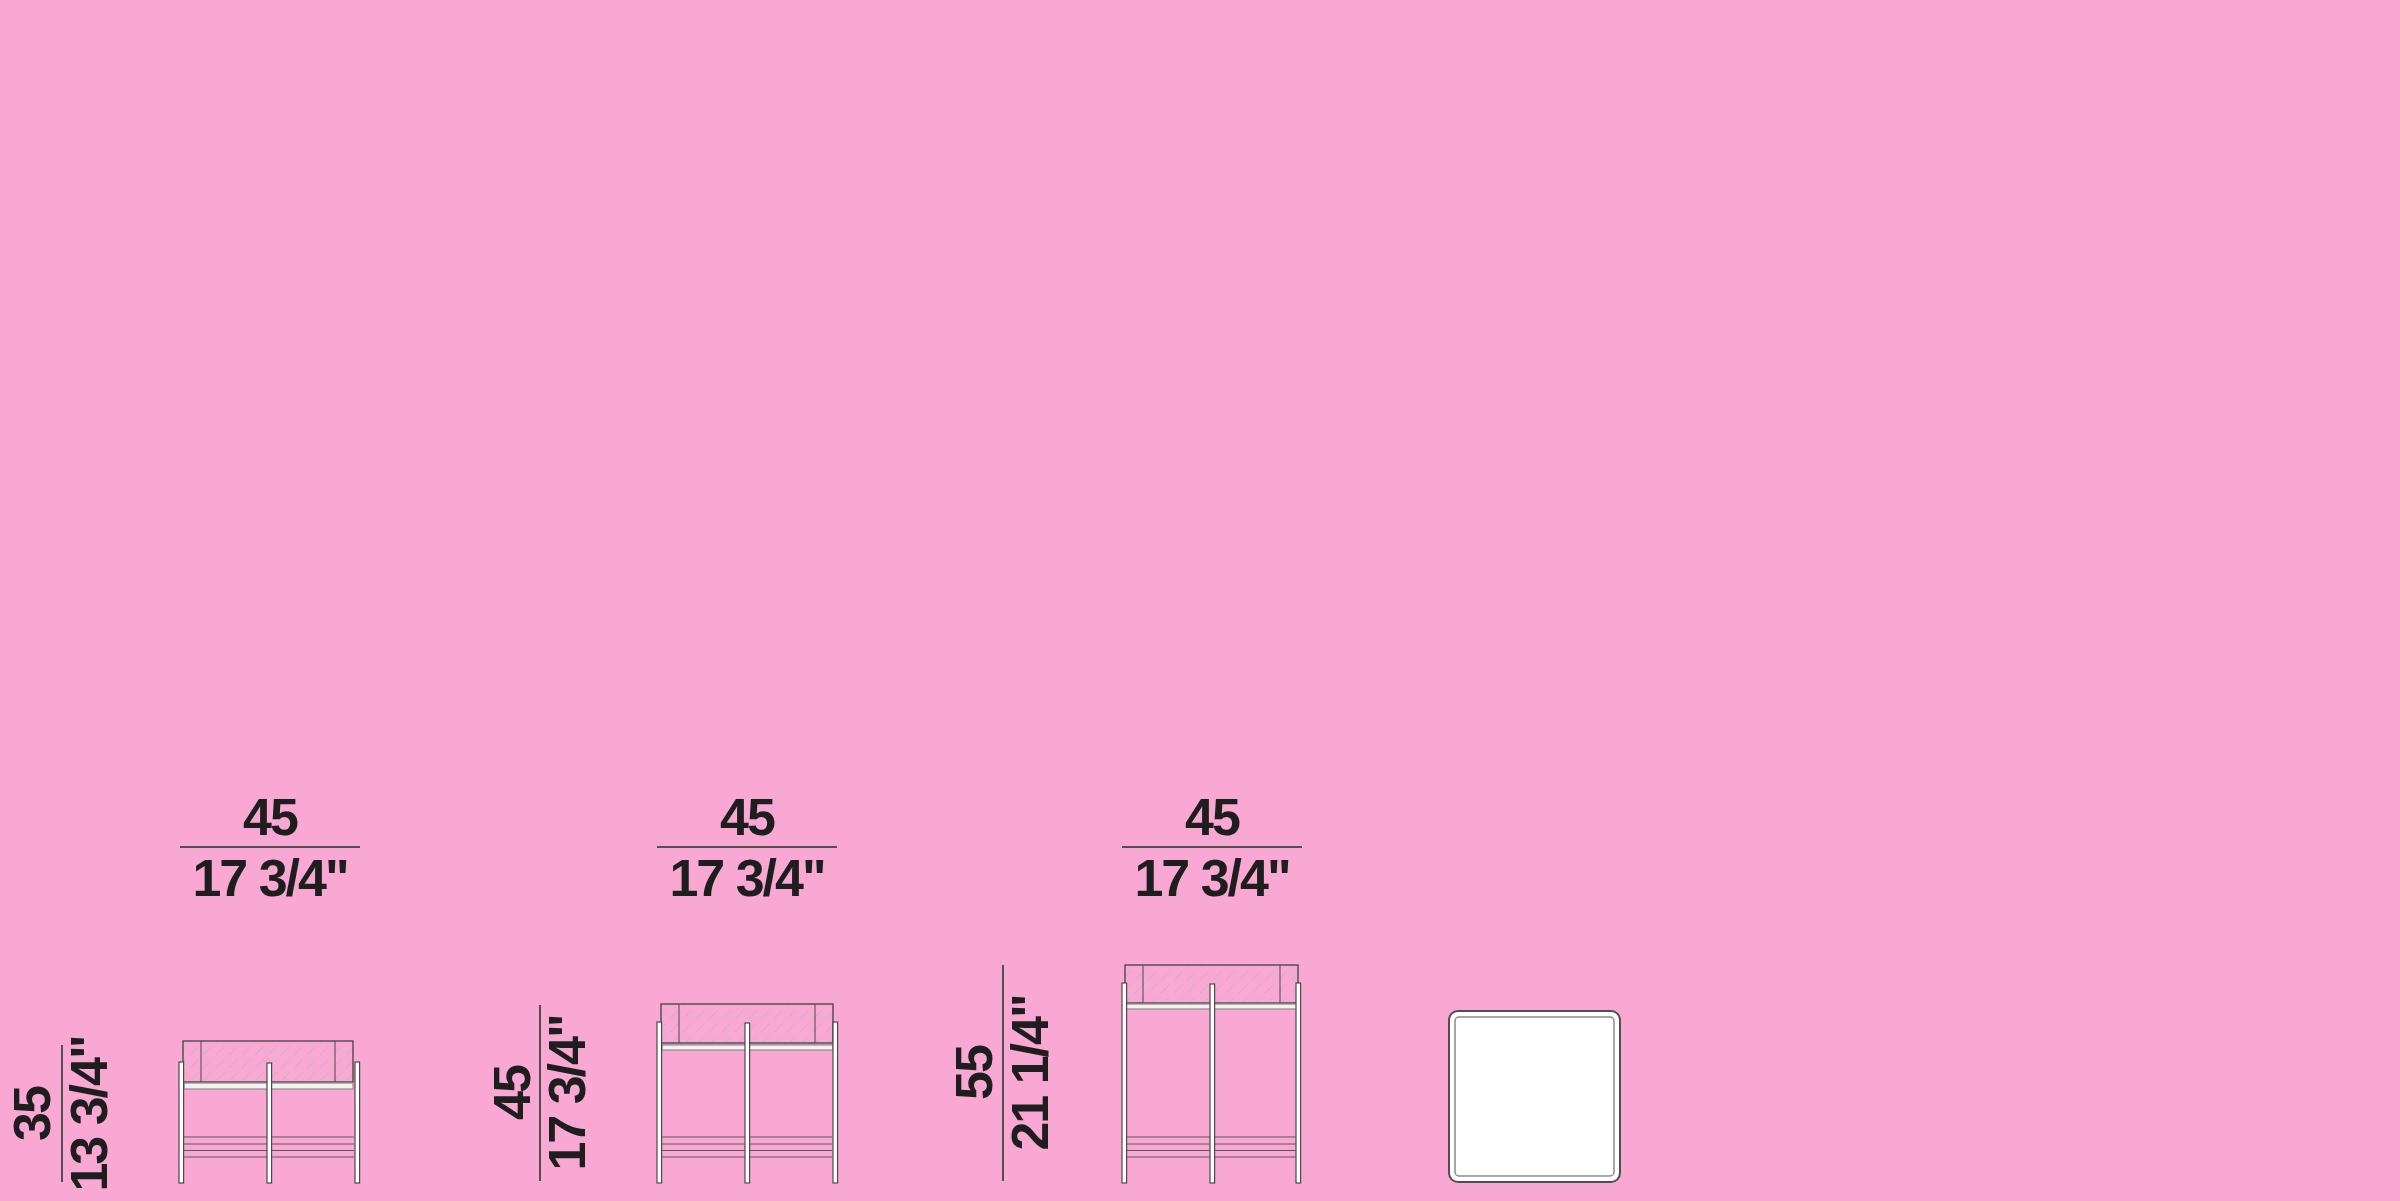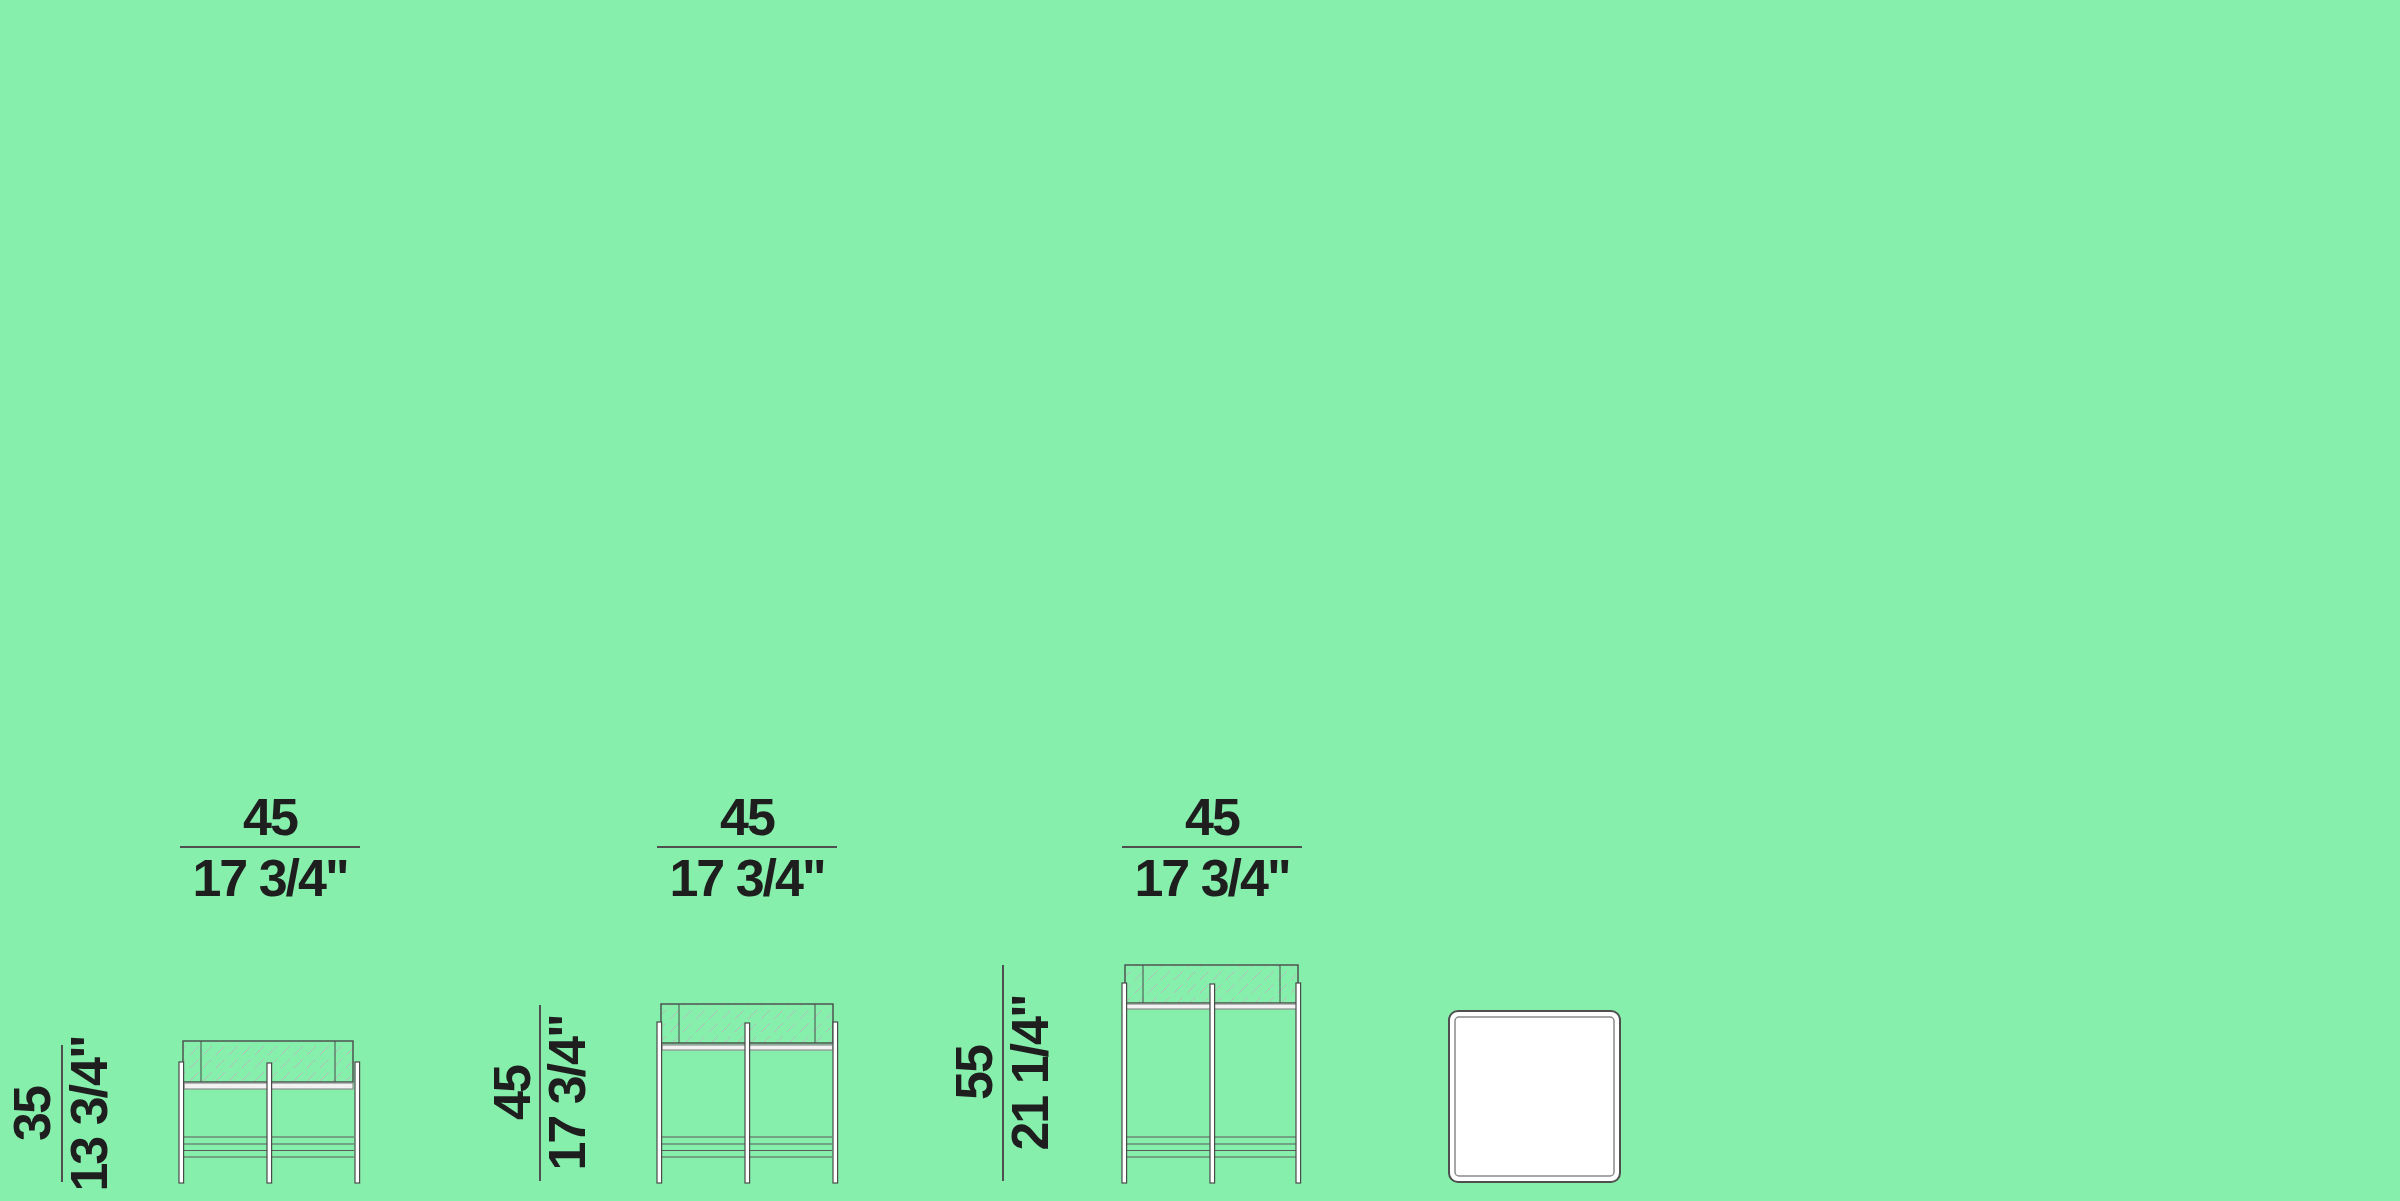--- a/index.html
+++ b/index.html
@@ -4,21 +4,21 @@
 <style>
   html, body {
     margin: 0;
     padding: 0;
     background: #ffffff;
   }
   .canvas {
     position: relative;
     width: 2400px;
     height: 1201px;
-    background: #86efac;
+    background: #f9a8d4;
     overflow: hidden;
     font-family: "Liberation Sans", "DejaVu Sans", sans-serif;
   }
   
   .wdim {
     position: absolute;
     width: 180px;
     display: flex;
     flex-direction: column;
     align-items: center;

